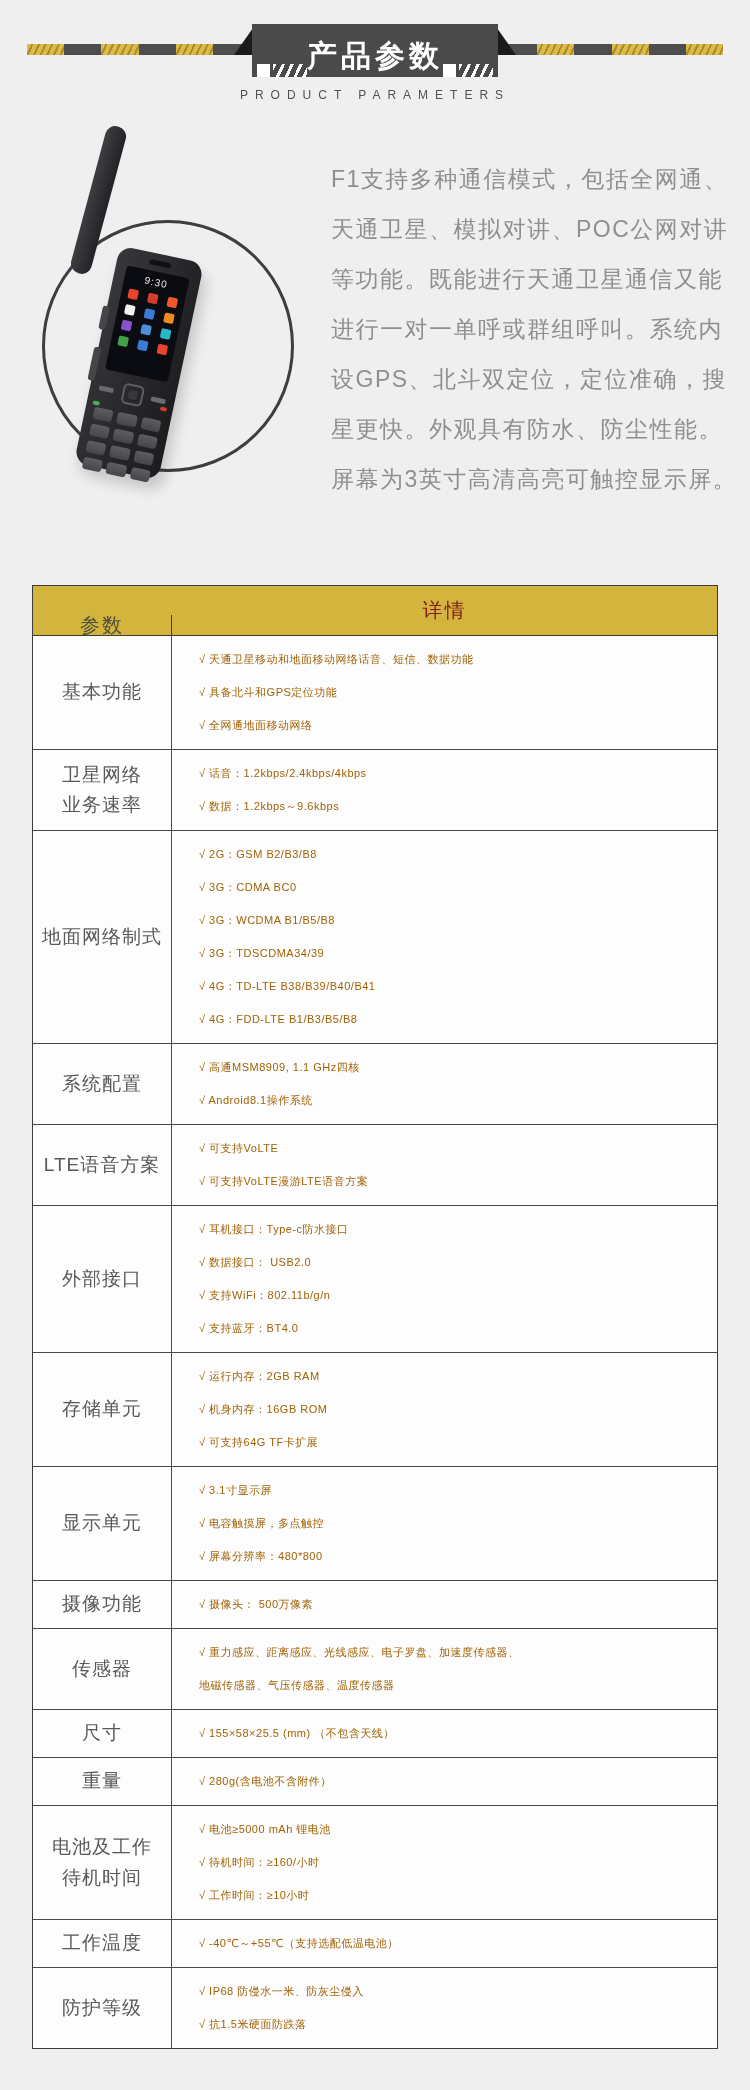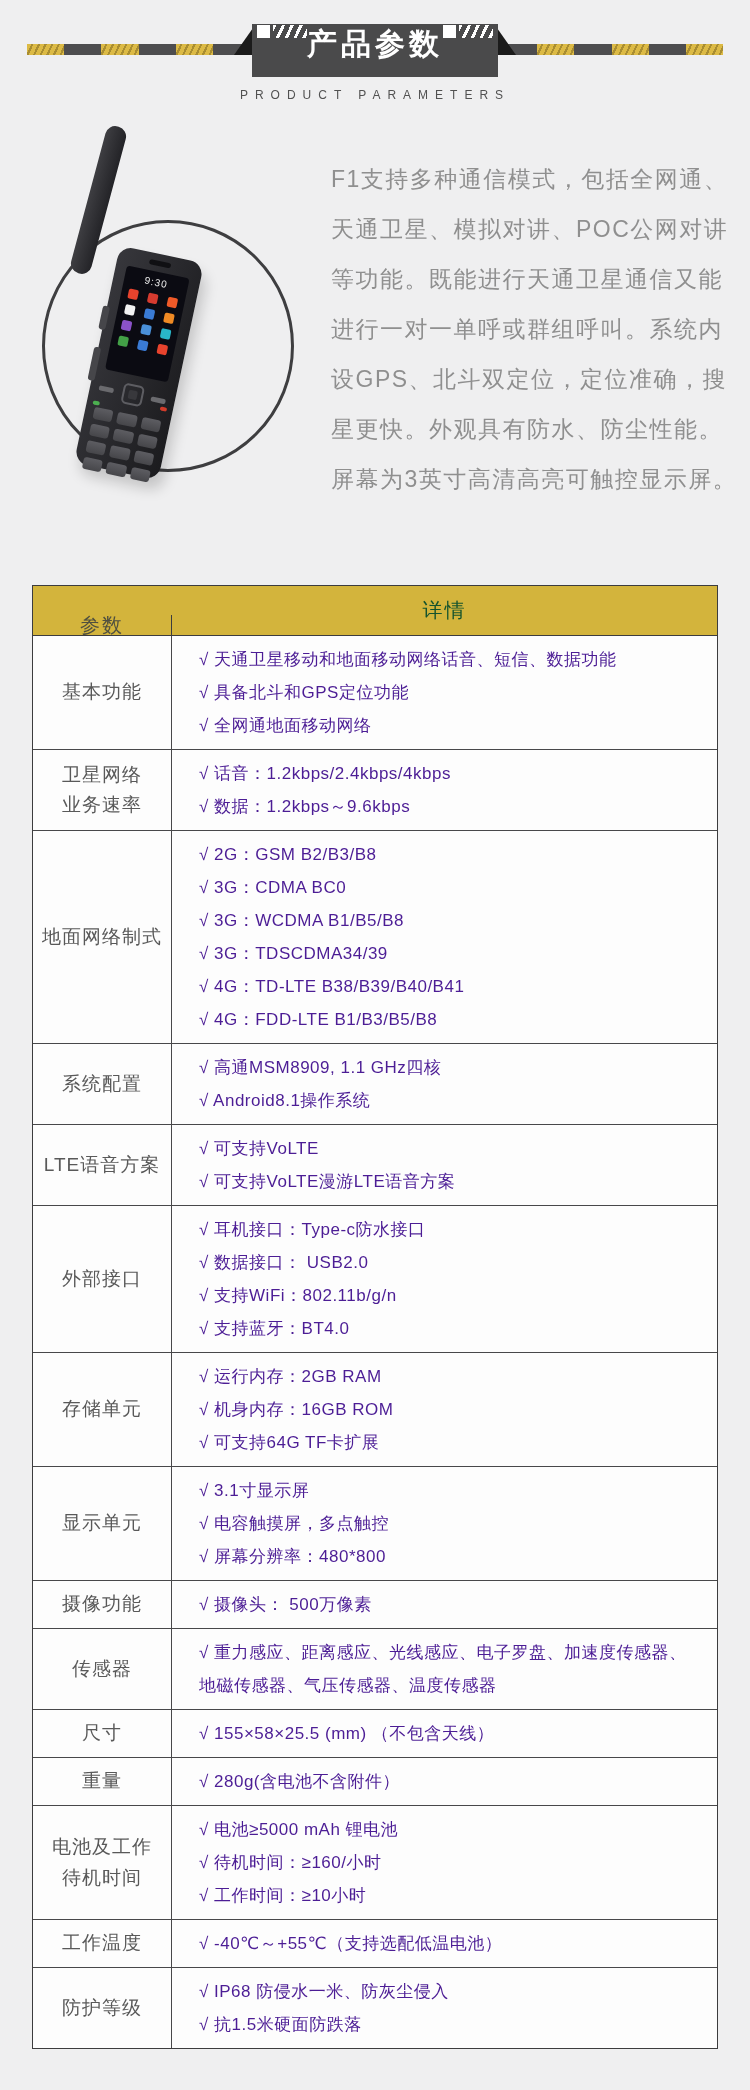--- a/index.html
+++ b/index.html
@@ -14,21 +14,21 @@
   
   .banner { position:relative; height:112px; }
   .banner-bar { position:absolute; top:44px; left:27px; right:27px; height:11px; display:flex; }
   .seg { flex:1; }
   .seg-stripe { background:repeating-linear-gradient(115deg,#dcba45 0 4px,#a98d31 4px 6px); }
   .seg-dark { background:#4d4d4f; }
   .seg-gap { background:transparent; flex:0 0 250px; }
   .banner-box {
     position:absolute; left:50%; transform:translateX(-50%); top:24px;
     width:246px; height:53px; background:#4a4a4b; z-index:3;
-    display:flex; align-items:flex-start; justify-content:center; 
+    display:flex; align-items:flex-end; justify-content:center; 
   }
   .fold { position:absolute; top:28px; width:19px; height:27px; background:#1b1b1b; z-index:2; }
   .fold-left  { left:calc(50% - 123px - 18px); clip-path:polygon(100% 0,100% 100%,0 100%); }
   .fold-right { right:calc(50% - 123px - 18px); clip-path:polygon(0 0,0 100%,100% 100%); }
   .deco { display:flex; align-items:center; gap:3px; height:14px; }
   .deco-solid { width:13px; height:13px; background:#fff; }
   .deco-stripe { width:34px; height:13px; background:repeating-linear-gradient(115deg,#fff 0 3px,transparent 3px 8px); }
   .banner-title { color:#ffffff; font-size:30px; font-weight:bold; letter-spacing:4px; white-space:nowrap; }
   .banner-sub {
     position:absolute; top:88px; left:0; right:0; text-align:center;
@@ -77,30 +77,30 @@
 
   
   .spec-table {
     margin:0 32px; background:#fdfdfd; border:1px solid #3c3c3e;
   }
   .thead { display:flex; background:#d3b43c; height:50px; border-bottom:1px solid #3c3c3e; }
   .th-param {
     flex:0 0 139px; display:flex; align-items:center; justify-content:center;
     font-size:20px; color:#50503f; border-right:1px solid #3c3c3e; letter-spacing:2px;margin-top:29px;
   }
-  .th-detail { flex:1; display:flex; align-items:center; justify-content:center; font-size:20px; color:#14532d; letter-spacing:2px; }
+  .th-detail { flex:1; display:flex; align-items:center; justify-content:center; font-size:20px; color:#7f1d1d; letter-spacing:2px; }
   .trow { display:flex; border-bottom:1px solid #48484a; }
   .trow:last-child { border-bottom:none; }
   .param-cell {
     flex:0 0 139px; display:flex; align-items:center; justify-content:center;
     text-align:center; font-size:19px; color:#595959; border-right:1px solid #48484a;
     white-space:pre-line; line-height:1.6; letter-spacing:1px; padding:1px 4px;
   }
   .detail-cell { flex:1; padding:7px 18px 7px 27px; display:flex; flex-direction:column; justify-content:center; }
-  .spec-line { font-size:17px; color:#4c1d95; line-height:33px; letter-spacing:0.5px; }
+  .spec-line { font-size:11px; color:#a16207; line-height:33px; letter-spacing:0.5px; }
 </style>
 </head>
 <body>
 
 <div class="banner">
   <div class="banner-bar">
     <span class="seg seg-stripe"></span>
     <span class="seg seg-dark"></span>
     <span class="seg seg-stripe"></span>
     <span class="seg seg-dark"></span>

